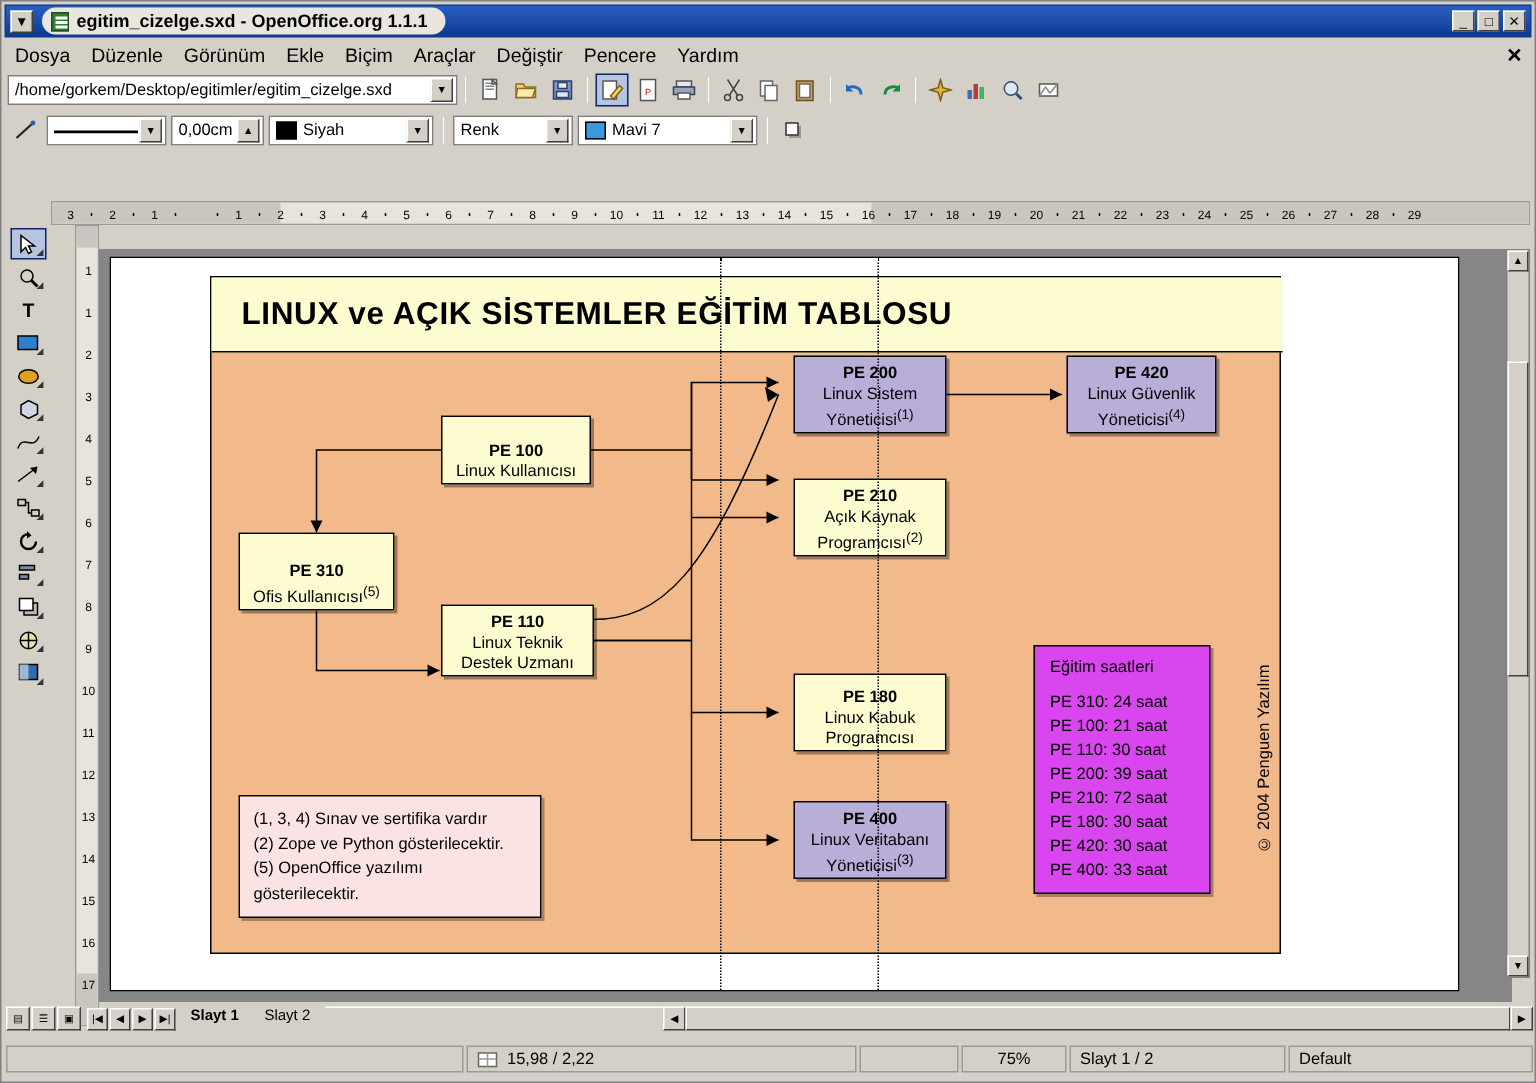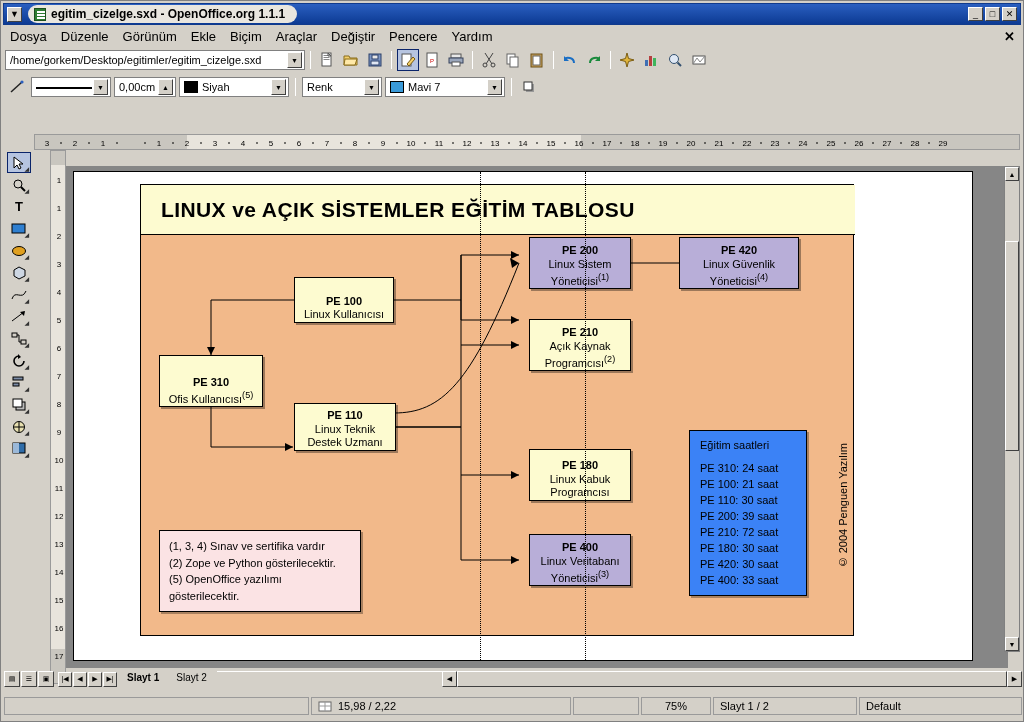--- a/index.html
+++ b/index.html
@@ -125,21 +125,21 @@
     box-shadow:2px 2px 0 rgba(0,0,0,.35);
   }
   .node b { font-weight:bold; }
   .node.yellow { background:#fdfbd0; }
   .node.purple { background:#b8aed8; }
   .legend {
     position:absolute; background:#fbe3e4; border:1px solid #000;
     font-size:11px; padding:7px 9px; line-height:1.5; box-shadow:2px 2px 0 rgba(0,0,0,.3);
   }
   .hours {
-    position:absolute; background:#3b82f6; border:1px solid #000;
+    position:absolute; background:#d946ef; border:1px solid #000;
     font-size:11px; padding:7px 10px; line-height:1.45; box-shadow:2px 2px 0 rgba(0,0,0,.3);
   }
   .copyright {
     position:absolute; font-size:11px; color:#000;
     writing-mode:vertical-rl; transform:rotate(180deg);
   }
   
   .vscroll {
     position:absolute; right:0; top:32px; width:16px; height:486px; background:#d4d0c8;
     border:1px solid #808080;
@@ -587,21 +587,21 @@
             <span>Linux Teknik</span>
             <span>Destek Uzmanı</span>
           </div>
 
           <div class="node purple" style="left:388px; top:52px; width:102px; height:52px">
             <b>PE 200</b>
             <span>Linux Sistem</span>
             <span><span>Yöneticisi</span><sup>(1)</sup></span>
           </div>
 
-          <div class="node purple" style="left:538px; top:52px; width:120px; height:52px">
+          <div class="node purple" style="left:570px; top:52px; width:100px; height:52px">
             <b>PE 420</b>
             <span>Linux Güvenlik</span>
             <span><span>Yöneticisi</span><sup>(4)</sup></span>
           </div>
 
           <div class="node yellow" style="left:388px; top:134px; width:102px; height:52px">
             <b>PE 210</b>
             <span>Açık Kaynak</span>
             <span><span>Programcısı</span><sup>(2)</sup></span>
           </div>

